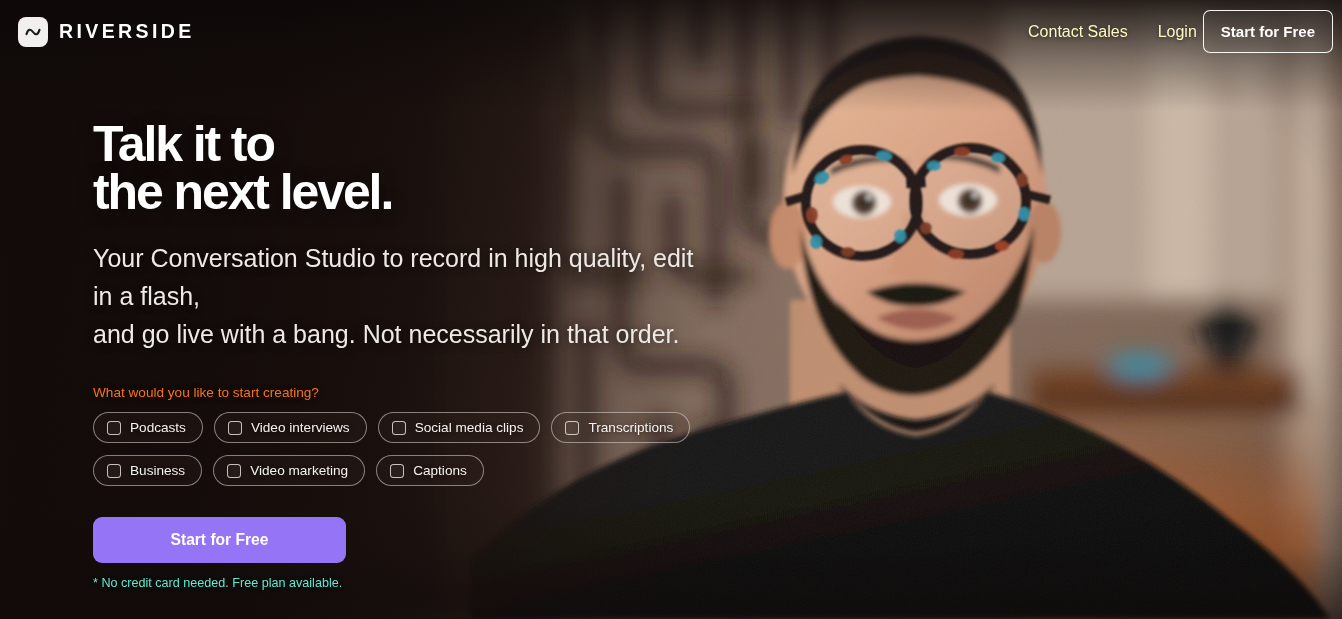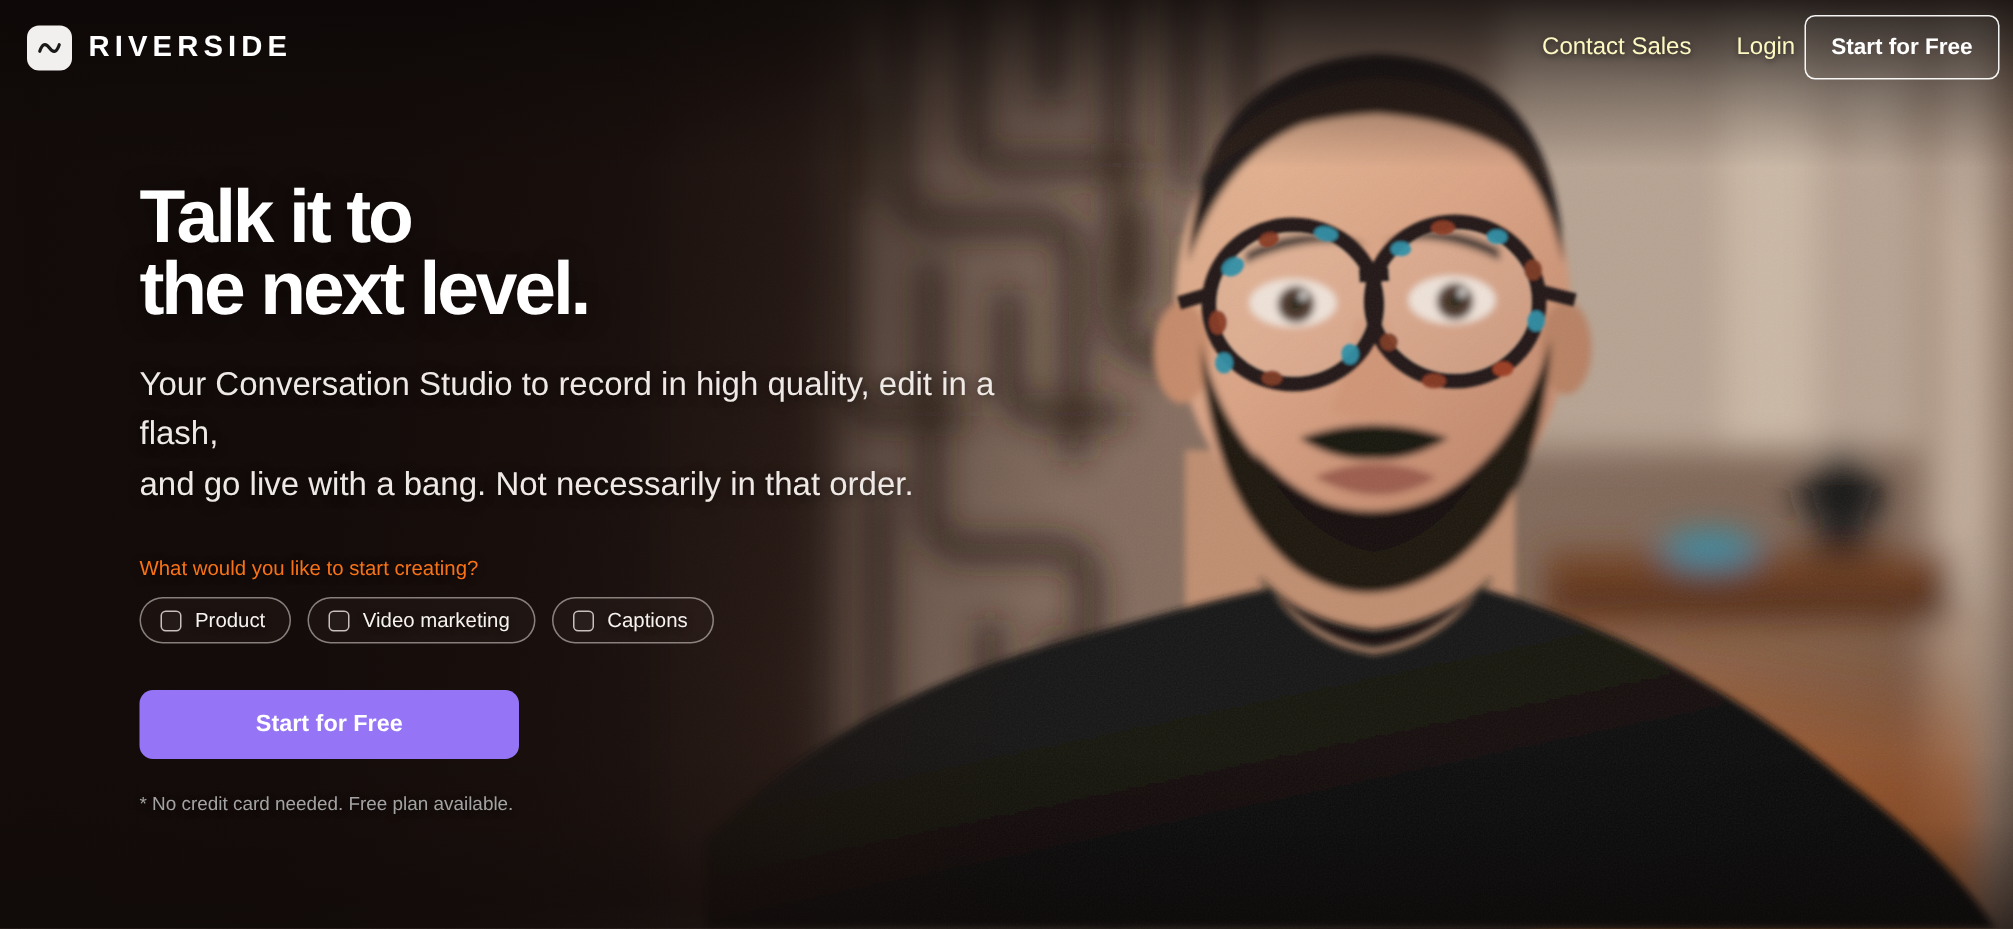--- a/index.html
+++ b/index.html
@@ -70,21 +70,21 @@
   }
 
   
   #hero { position:absolute; left:93px; top:121px; z-index:30; width:640px; }
   #headline {
     color:#fff; font-size:50px; font-weight:700; line-height:0.955;
     letter-spacing:-2.1px; white-space:pre-line;
     text-shadow:0 2px 18px rgba(0,0,0,.42);
   }
   #subhead {
-    margin-top:22px; color:#efe9e6; font-size:22px; line-height:1.53;
+    margin-top:22px; color:#efe9e6; font-size:25px; line-height:1.53;
     max-width:615px; white-space:pre-line; font-weight:400;
     text-shadow:0 1px 8px rgba(0,0,0,.55);
   }
   #prompt {
     margin-top:32px; color:#f97316; font-size:13.6px;
     text-shadow:0 1px 6px rgba(0,0,0,.6);
   }
 
   
   .chip-row { display:flex; gap:11px; margin-top:12px; }
@@ -108,21 +108,21 @@
 
   
   #cta-wrap { margin-top:31px; }
   #hero-cta {
     width:253px; height:46px; border:none; border-radius:9px;
     color:#fff; font-size:15.6px; font-weight:700;
     font-family:"Liberation Sans", sans-serif;
     display:flex; align-items:center; justify-content:center; cursor:pointer;
   }
   #fineprint {
-    margin-top:23px; color:#a3a3a3; font-size:12.6px;
+    margin-top:13px; color:#5eead4; font-size:12.6px;
     text-shadow:0 1px 4px rgba(0,0,0,.55);
   }
 </style>
 </head>
 <body>
 
 <div id="stage">
 
   <svg id="photo" viewBox="0 0 1342 619" preserveAspectRatio="none">
     <defs>
@@ -342,25 +342,43 @@
   <div id="hero">
 
     <h1 id="headline">Talk it to
 the next level.</h1>
 
     <p id="subhead">Your Conversation Studio to record in high quality, edit in a flash,
 and go live with a bang. Not necessarily in that order.</p>
 
     <div id="prompt">What would you like to start creating?</div>
 
-
     <div class="chip-row">
       <div class="chip">
         <span class="chip-box"></span>
-        <span class="chip-label">Product</span>
+        <span class="chip-label">Podcasts</span>
+      </div>
+      <div class="chip">
+        <span class="chip-box"></span>
+        <span class="chip-label">Video interviews</span>
+      </div>
+      <div class="chip">
+        <span class="chip-box"></span>
+        <span class="chip-label">Social media clips</span>
+      </div>
+      <div class="chip">
+        <span class="chip-box"></span>
+        <span class="chip-label">Transcriptions</span>
+      </div>
+    </div>
+
+    <div class="chip-row">
+      <div class="chip">
+        <span class="chip-box"></span>
+        <span class="chip-label">Business</span>
       </div>
       <div class="chip">
         <span class="chip-box"></span>
         <span class="chip-label">Video marketing</span>
       </div>
       <div class="chip">
         <span class="chip-box"></span>
         <span class="chip-label">Captions</span>
       </div>
     </div>

